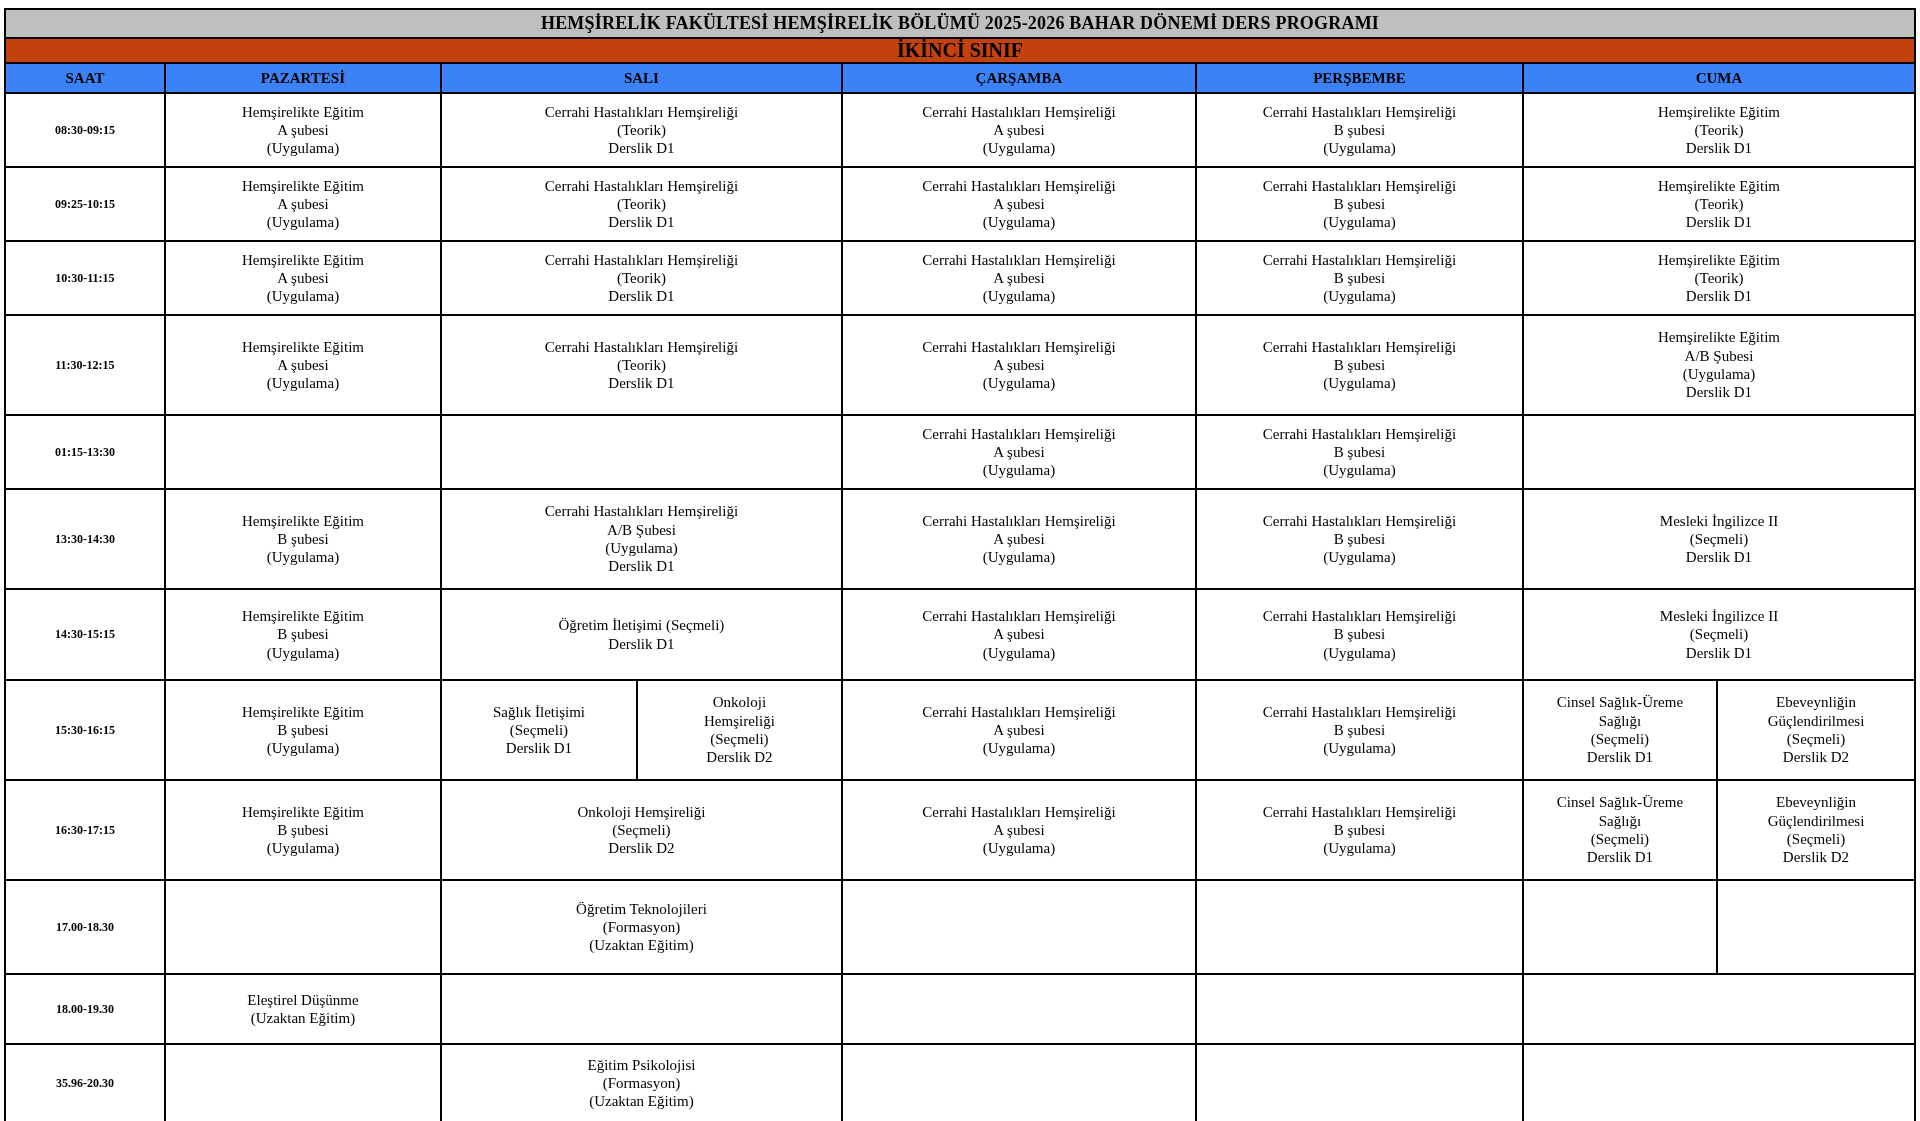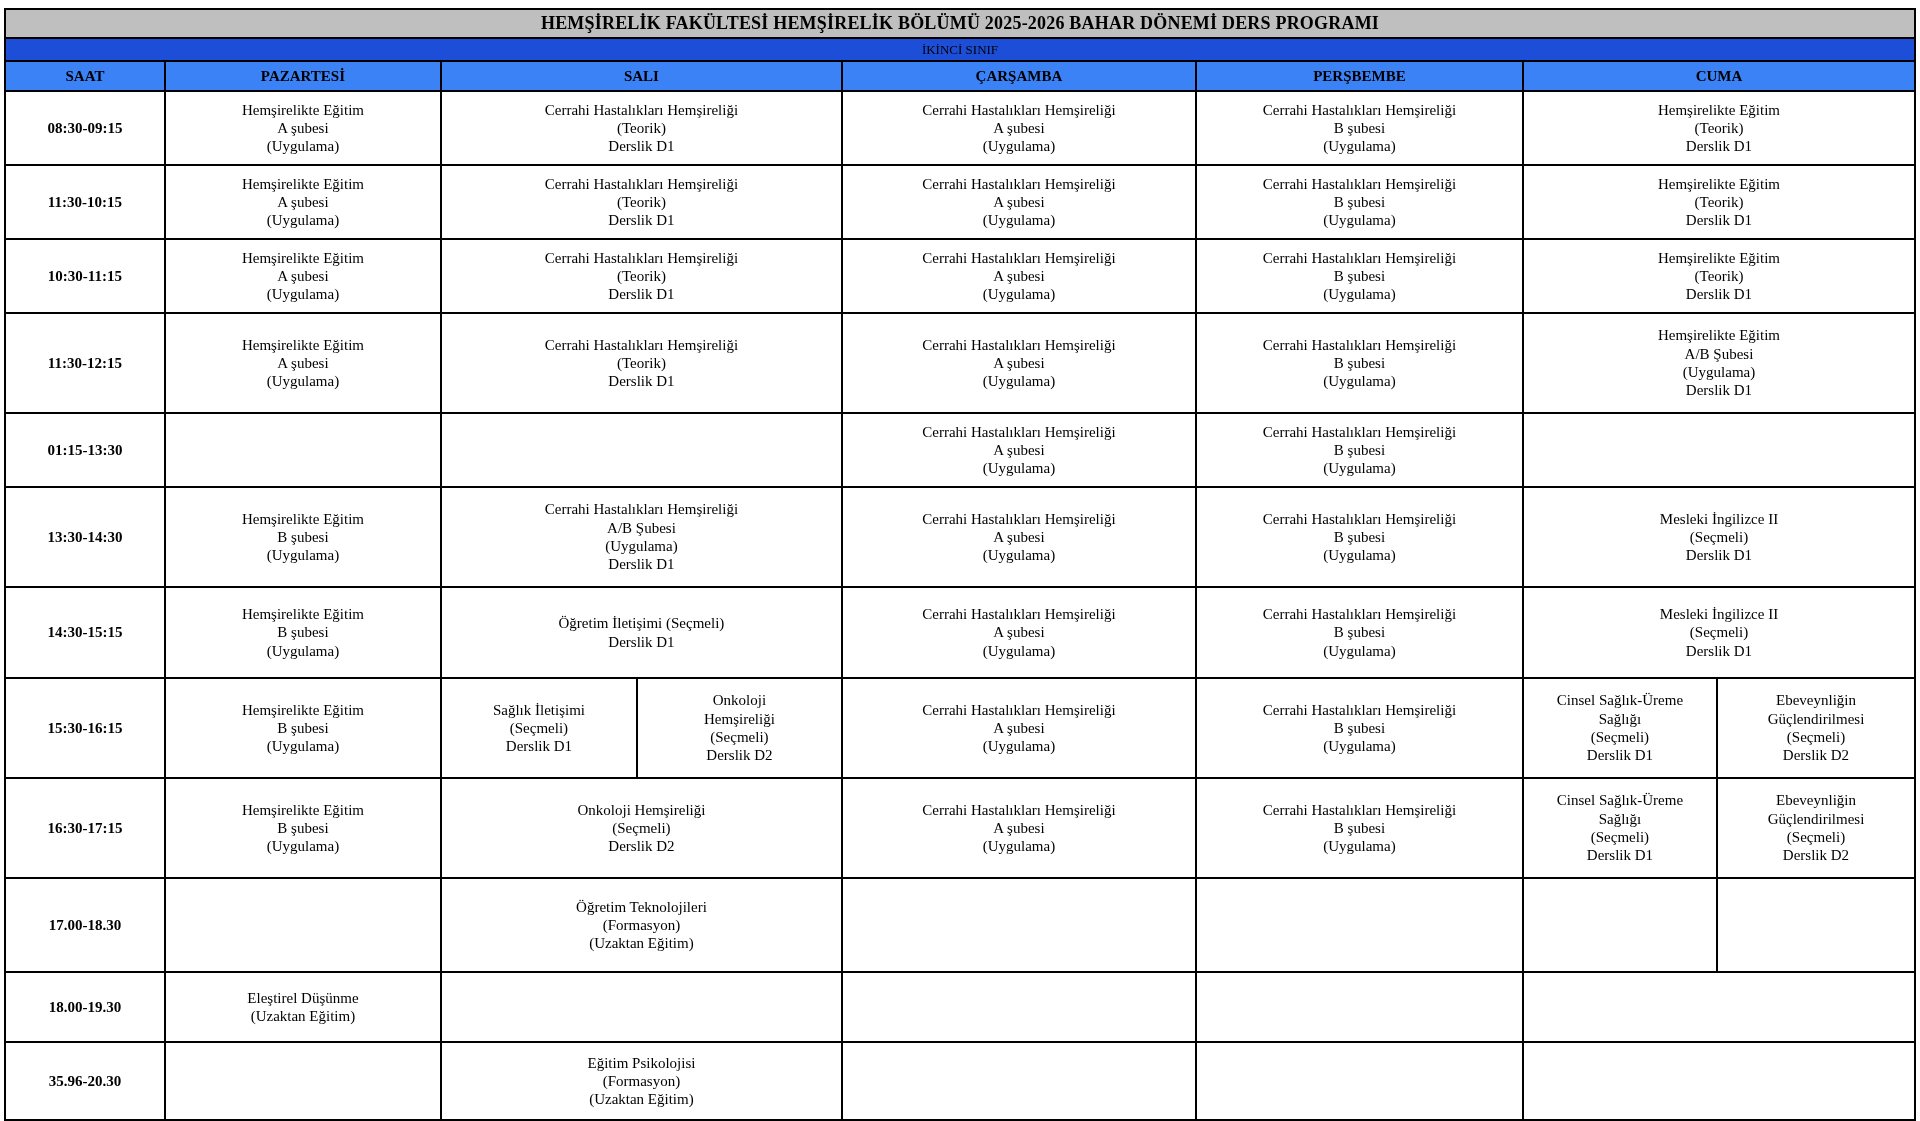--- a/index.html
+++ b/index.html
@@ -4,24 +4,24 @@
 <style>
   html,body{margin:0;padding:0;background:#ffffff;}
   body{width:1920px;height:1121px;overflow:hidden;
        font-family:"Liberation Serif","DejaVu Serif",serif;}
   table.schedule{border-collapse:collapse;table-layout:fixed;
        width:1910px;margin:8px auto 0 auto;}
   .schedule th,.schedule td{
        border:2px solid #000;text-align:center;vertical-align:middle;
        padding:0 2px;overflow:hidden;color:#000;}
   .title-row th{background:#bfbfbf;font-size:18px;font-weight:bold;height:27px;letter-spacing:.2px;}
-  .class-row th{background:#1d4ed8;font-size:13px;font-weight:normal;height:21px;}
+  .class-row th{background:#c2410c;font-size:20px;font-weight:bold;height:21px;}
   th.day{background:#3b82f6;font-size:15px;font-weight:bold;height:28px;}
   td.cell{font-size:15px;line-height:1.22;}
-  td.time{font-weight:bold;font-size:15px;}
+  td.time{font-weight:bold;font-size:12px;}
   tr.r0,tr.r1,tr.r2{height:74px;}
   tr.r3{height:100px;}
   tr.r4{height:74px;}
   tr.r5{height:100px;}
   tr.r6{height:91px;}
   tr.r7,tr.r8{height:100px;}
   tr.r9{height:94px;}
   tr.r10{height:70px;padding-left:24px;}
   tr.r11{height:78px;}
 </style>
@@ -78,21 +78,21 @@
           <div>B şubesi</div>
           <div>(Uygulama)</div>
         </td>
         <td class="cell" colspan="2">
           <div>Hemşirelikte Eğitim</div>
           <div>(Teorik)</div>
           <div>Derslik D1</div>
         </td>
       </tr>
       <tr class="r1">
-        <td class="time">11:30-10:15</td>
+        <td class="time">09:25-10:15</td>
         <td class="cell" colspan="1">
           <div>Hemşirelikte Eğitim</div>
           <div>A şubesi</div>
           <div>(Uygulama)</div>
         </td>
         <td class="cell" colspan="2">
           <div>Cerrahi Hastalıkları Hemşireliği</div>
           <div>(Teorik)</div>
           <div>Derslik D1</div>
         </td>

